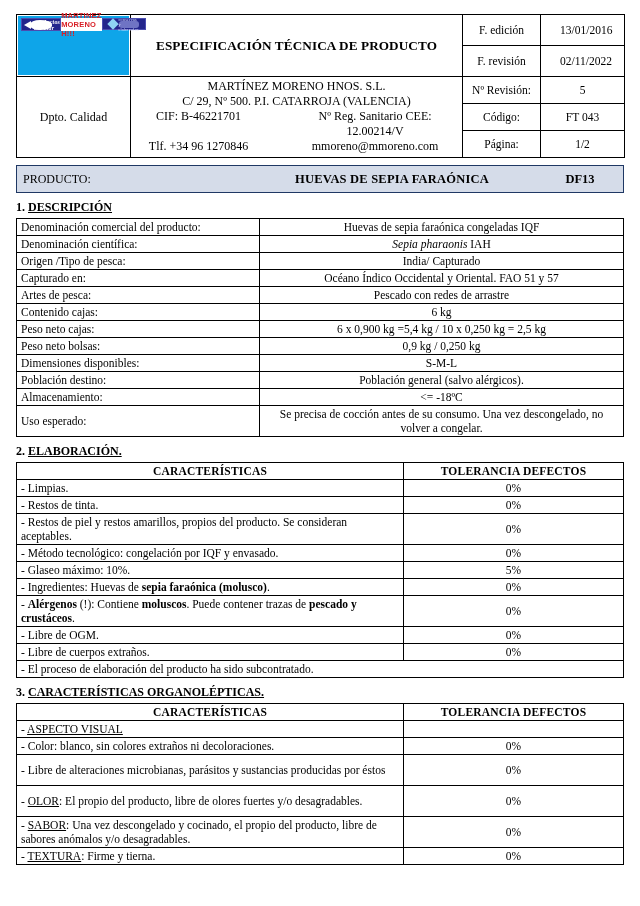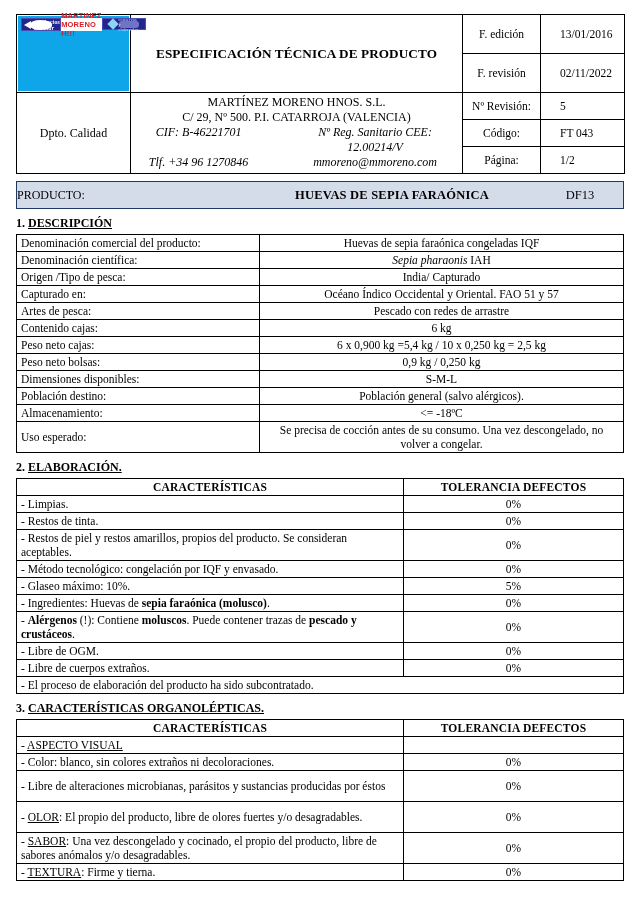--- a/index.html
+++ b/index.html
@@ -15,26 +15,26 @@
   .page { position: relative; width: 640px; height: 906px; padding: 14px 16px 0 16px; }
 
   
   table.hdr { border-collapse: collapse; width: 608px; table-layout: fixed; }
   table.hdr td { border: 1px solid #000; padding: 0; vertical-align: middle; }
   .hdr-logo-cell { width: 114px; height: 48px; padding: 1px !important; }
   .hdr-title-cell { text-align: center; font-weight: bold; font-size: 13.2px; letter-spacing: .1px; }
   .hdr-dpto-cell { text-align: center; font-size: 12px; height: 77px; }
   .hdr-company-cell { text-align: center; padding: 2px 4px 3px 4px !important; }
   .hdr-lbl { text-align: center; font-size: 11.5px; width: 78px; padding: 1px 2px !important; }
-  .hdr-val { font-size: 11.5px; width: 84px; padding: 1px 19px !important; }
-  .hdr-lbl.tall, .hdr-val.tall { height: 39px; }
+  .hdr-val { text-align: center; font-size: 11.5px; width: 84px; padding: 1px 19px !important; }
+  .hdr-lbl.tall, .hdr-val.tall { height: 31px; }
 
   .company-line { font-size: 12px; line-height: 15px; white-space: nowrap; }
   .company-line.name { font-size: 12px; }
-  .two-col { display: flex; justify-content: center; gap: 30px; line-height: 15px; font-size: 12px; font-style: italic; }
+  .two-col { display: flex; justify-content: center; gap: 30px; line-height: 15px; font-size: 12px; }
   .two-col > span:first-child { width: 138px; text-align: center; }
   .two-col > span:last-child { width: 180px; text-align: center; }
 
   
   .logo { width: 100%; height: 100%; background: #0ea5e9; display: flex; flex-direction: row;
           justify-content: space-between; padding: 2px 3px; }
   .logo-row1 { background: #23258c; height: 13px; position: relative; display: flex; align-items: center;
                border: 1px solid #4a4cb0; }
   .logo-script { color: #ffffff; font-size: 6px; font-style: italic; font-weight: bold;
                  padding-left: 12px; letter-spacing: .2px; font-family: "Liberation Serif", serif; }
@@ -48,23 +48,23 @@
   .logo-row3 { background: #23258c; height: 12px; display: flex; align-items: center; gap: 2px;
                padding-left: 6px; border: 1px solid #4a4cb0; }
   .logo-diamond { width: 8px; height: 8px; background: #8fd3f4; transform: rotate(45deg); flex: none; }
   .logo-bar { height: 7px; background: #6f74c4; flex: 1; margin-right: 6px; border-radius: 3px;
               display:flex;align-items:center;justify-content:center; }
   .logo-bar span { font-size: 4px; color: #dfe2ff; letter-spacing: .3px; }
 
   
   .product-bar { margin-top: 7px; width: 608px; height: 28px; background: #d5dce9;
                  border: 1.5px solid #1f3864; display: flex; align-items: center; }
-  .pb-label { font-size: 12px; padding-left: 0; width: 230px; }
+  .pb-label { font-size: 12px; padding-left: 6px; width: 230px; }
   .pb-name  { font-size: 12.5px; font-weight: bold; flex: 1; text-align: center; letter-spacing: .2px; }
-  .pb-code  { font-size: 12.5px; font-weight: normal; width: 86px; text-align: center; }
+  .pb-code  { font-size: 12.5px; font-weight: bold; width: 86px; text-align: center; }
 
   
   .sect { margin-top: 7px; margin-bottom: 3px; font-size: 12px; font-weight: bold; }
   .sect u { text-decoration: underline; }
 
   
   table.tbl { border-collapse: collapse; width: 608px; table-layout: fixed; }
   table.tbl td { border: 1px solid #000; font-size: 11.5px; padding: 1px 4px; line-height: 14px; }
   .t1-k { width: 243px; margin-left: 33px; }
   .t1-v { text-align: center; }

